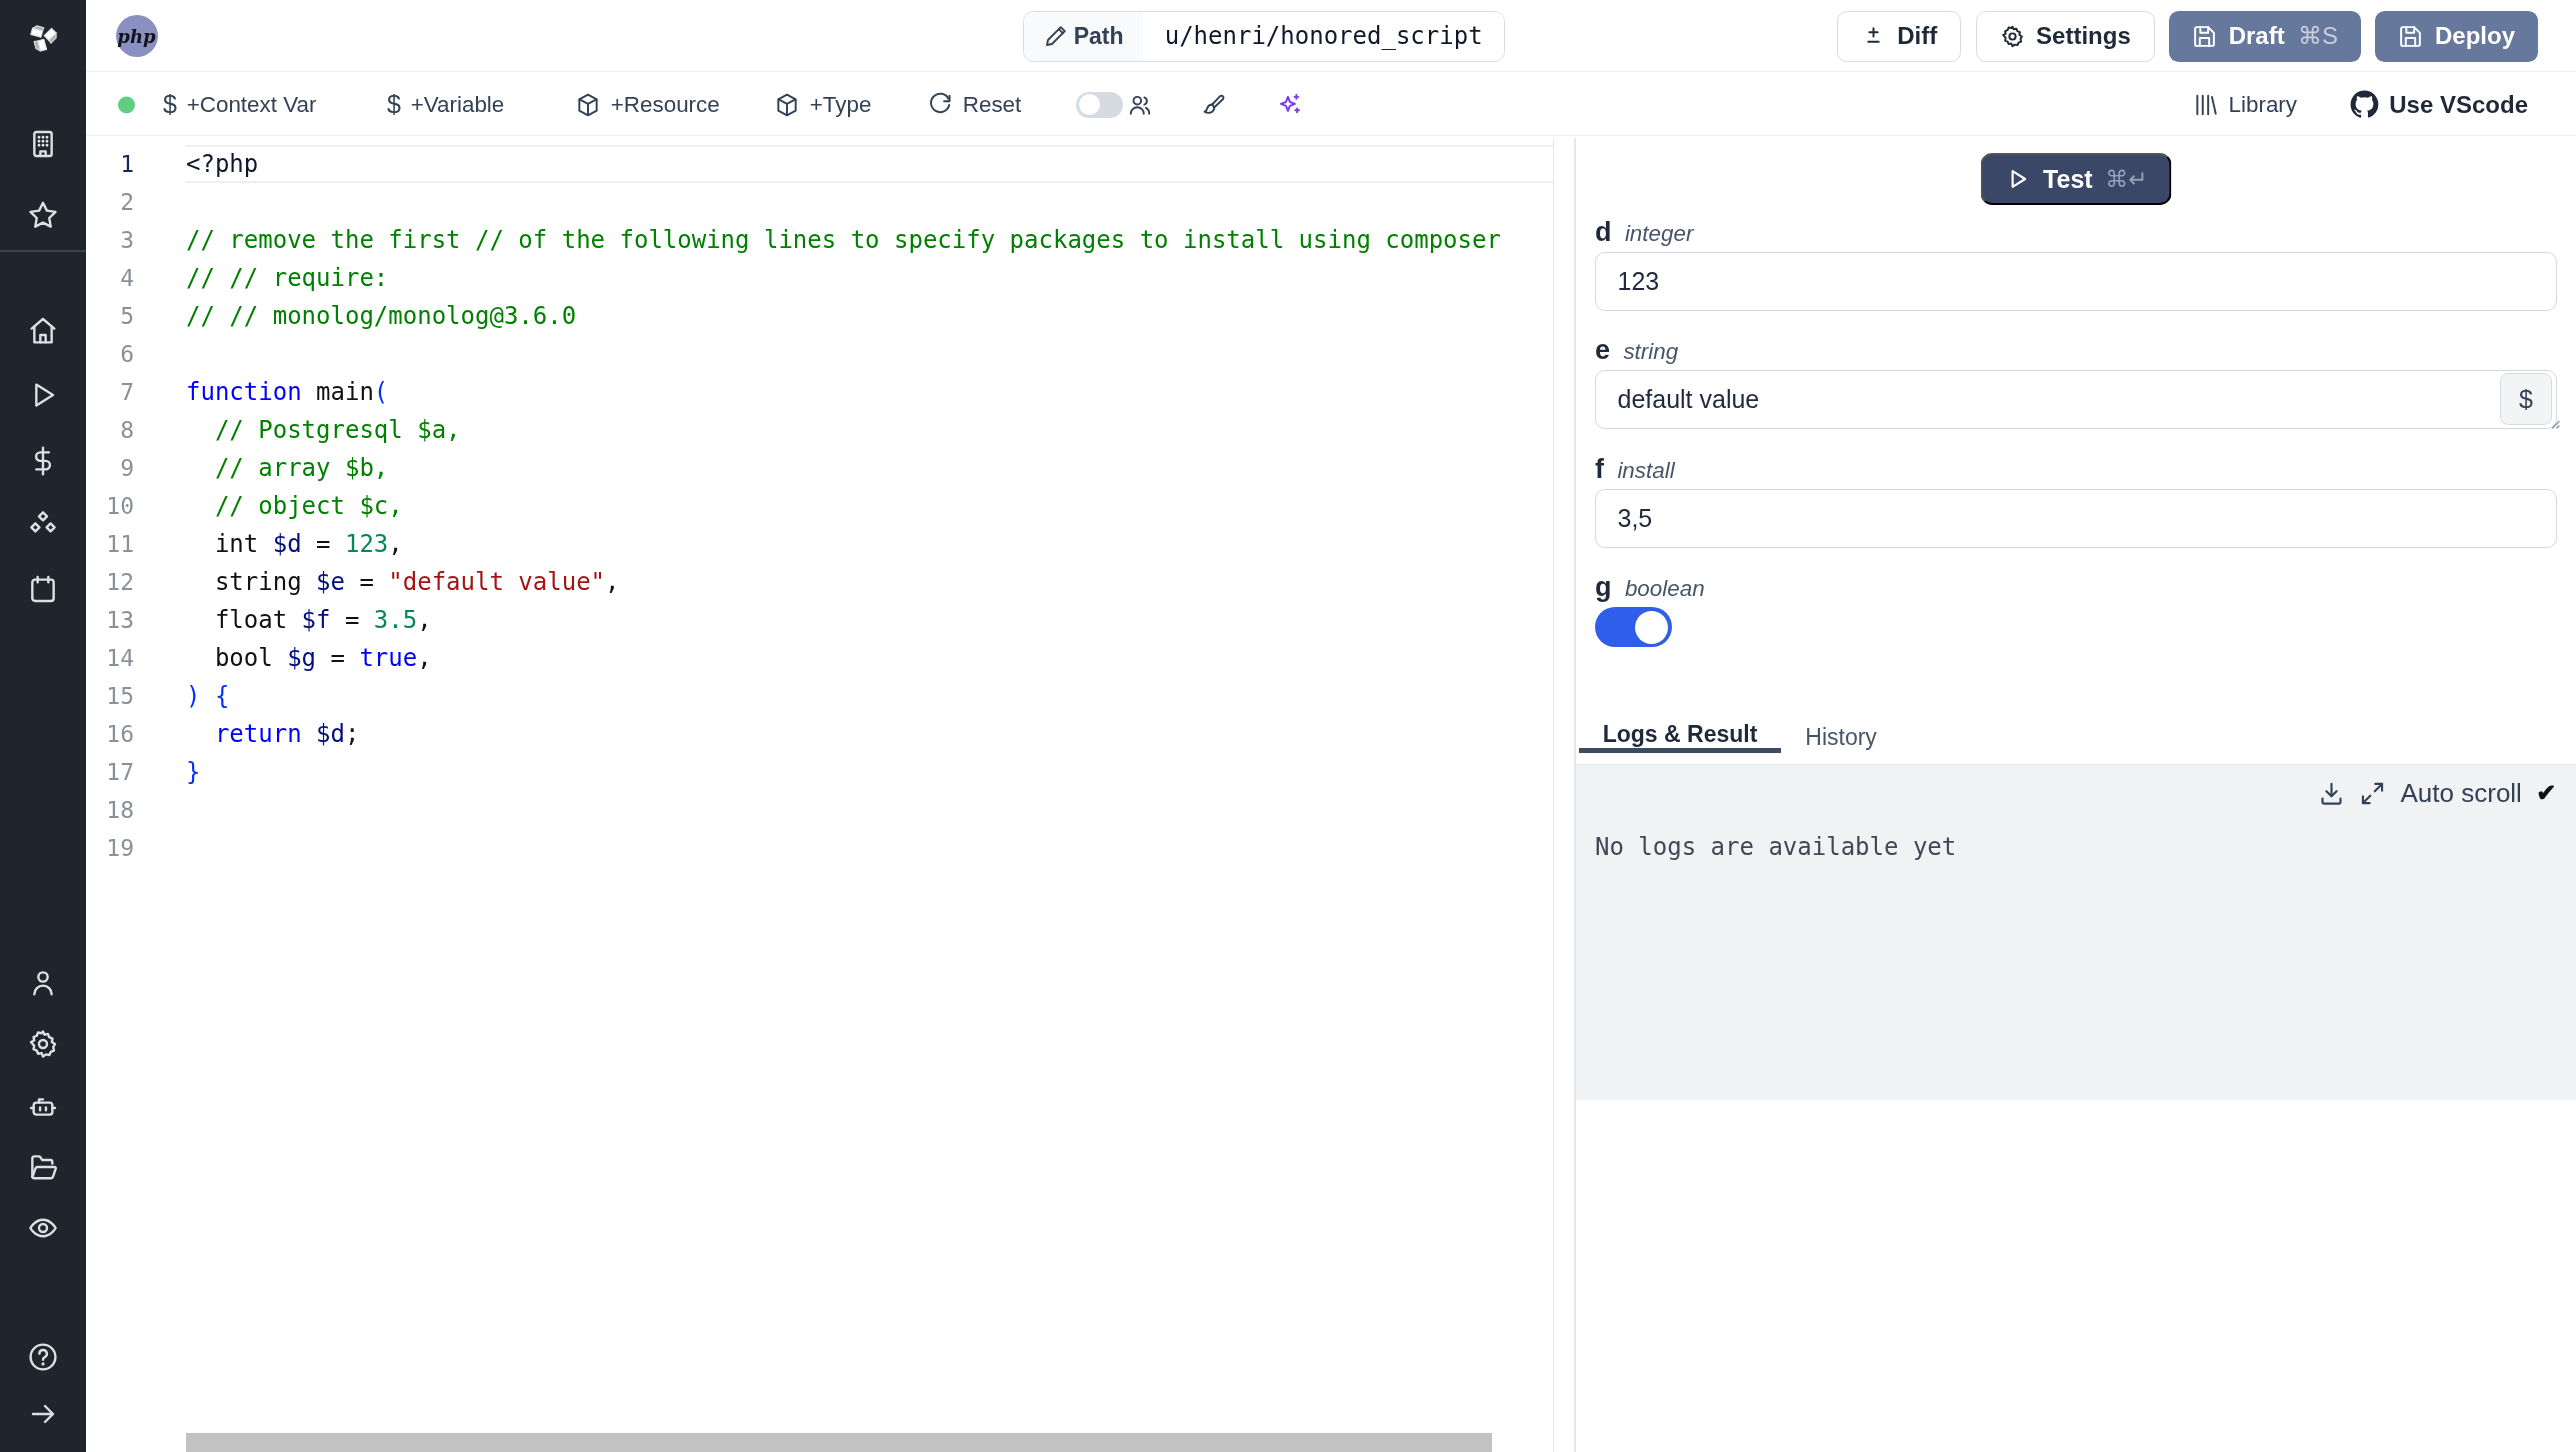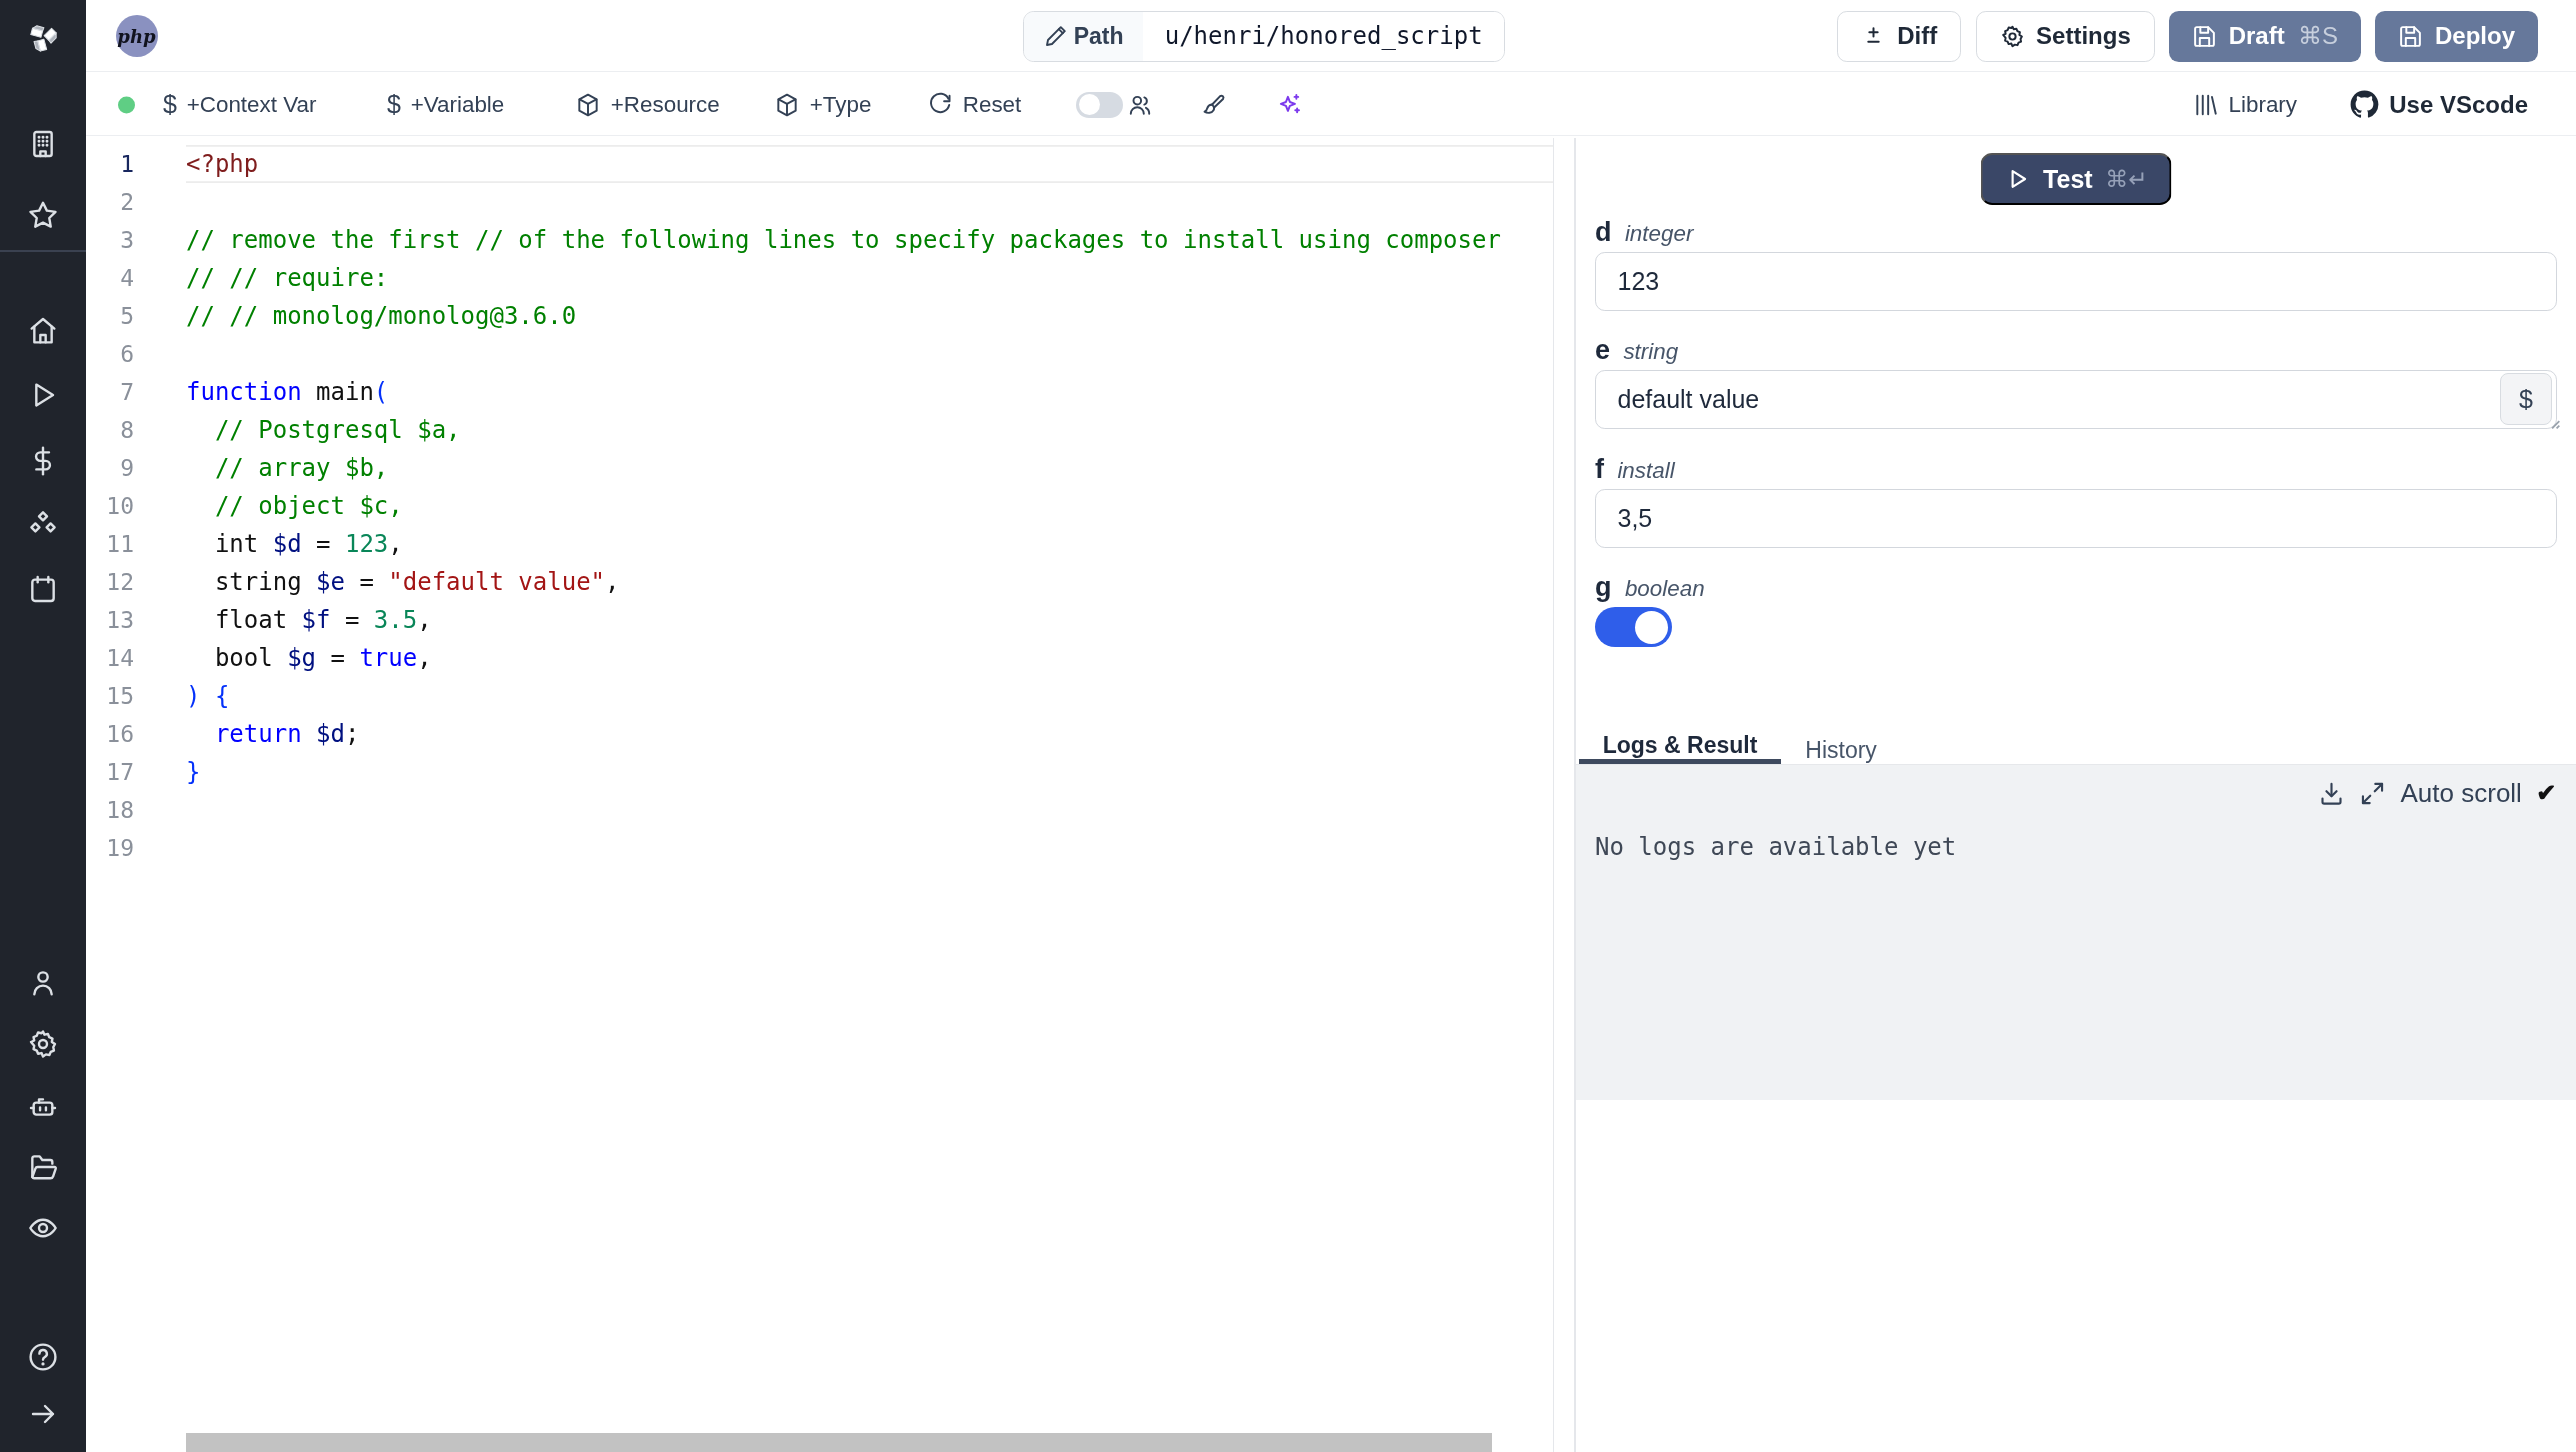--- a/index.html
+++ b/index.html
@@ -56,21 +56,21 @@
   
   .editor { position:absolute; left:86px; top:138px; width:1468px; height:1315px; background:#fff;
     border-right:1.8px solid #e5e7eb; overflow:hidden; }
   .gutter { position:absolute; left:0; top:7.2px; width:100px; }
   .ln { height:38px; line-height:38px; text-align:right; padding-right:52px;
     font-family:"DejaVu Sans Mono",monospace; font-size:23px; color:#8a909a; }
   .ln-active { color:#18275e; }
   .code { position:absolute; left:100px; top:7.2px; right:0; }
   .cl { height:38px; line-height:38px; font-family:"DejaVu Sans Mono",monospace; font-size:24px; white-space:pre; }
   .cl-active { box-shadow: inset 0 1.8px 0 #ececec, inset 0 -1.8px 0 #ececec; }
-  .tok-meta { color:#7f1d1d; } .tok-com { color:#008000; } .tok-kw { color:#0000ff; }
+  .tok-meta { color:#0f172a; } .tok-com { color:#008000; } .tok-kw { color:#0000ff; }
   .tok-var { color:#001080; } .tok-num { color:#098658; } .tok-str { color:#a31515; }
   .tok-pl { color:#111111; } .tok-br { color:#0431fa; }
   .hscrollbar { position:absolute; left:100px; bottom:0; width:1306px; height:19.7px; background:#c2c2c2; }
 
   .v-divider { position:absolute; left:1574px; top:138px; width:1.8px; height:1315px; background:#e5e7eb; }
 
   
   .panel { position:absolute; left:1576px; top:138px; width:1000px; height:1315px; background:#fff; }
   .test-btn { position:absolute; left:50%; transform:translateX(-50%); top:15px; width:191px; height:52px;
     border-radius:11.6px; background:#3a4767; color:#fff; display:flex; align-items:center; justify-content:center;
@@ -86,21 +86,21 @@
   .dollar-btn { position:absolute; left:924px; top:235px; width:52px; height:52px; border-radius:8px;
     background:#f3f4f6; border:1.8px solid #d8dce1; font-size:25px; color:#334155;
     display:flex; align-items:center; justify-content:center; cursor:pointer; }
   .resize-handle { position:absolute; left:968px; top:275px; width:18px; height:18px; }
   .resize-handle svg { stroke:#9aa3ad; stroke-width:2; }
   .switch { position:absolute; left:19px; top:469px; width:77px; height:40px; border-radius:20.6px;
     background:#2f5eea; cursor:pointer; }
   .switch .knob { position:absolute; right:3.6px; top:3.6px; width:33px; height:33px; border-radius:50%; background:#fff; }
 
   .tabs-row { position:absolute; left:0; top:572px; width:100%; height:55px; border-bottom:1.8px solid #e6e8eb;
-    display:flex; align-items:flex-end; padding-left:2.7px; }
+    display:flex; align-items:center; padding-left:2.7px; }
   .tab { display:flex; align-items:center; padding:0 24px; font-size:23px; color:#475569; cursor:pointer; }
   .tab-active { color:#1e293b; font-weight:600; border-bottom:5.4px solid #3e4a5e; }
   .logs-body { position:absolute; left:0; top:627px; width:100%; height:335px; background:#f0f2f4; }
   .logs-actions { position:absolute; right:19.7px; top:12.5px; display:flex; align-items:center; gap:14.3px; }
   .logs-actions svg { width:27px; height:27px; stroke:#334155; fill:none; stroke-width:1.9; stroke-linecap:round; stroke-linejoin:round; cursor:pointer; }
   .autoscroll-label { font-size:26px; color:#334155; }
   .check { font-size:24px; color:#111; font-weight:700; }
   .no-logs { position:absolute; left:19px; top:68px; font-family:"DejaVu Sans Mono",monospace; font-size:24px; color:#3f4856; }
   .result-area { position:absolute; left:0; top:962px; width:100%; height:353px; background:#fff; border-top:1.8px solid #e6e8eb; }
   .result-text { position:absolute; left:19px; top:21.5px; font-size:25px; color:#475569; }

